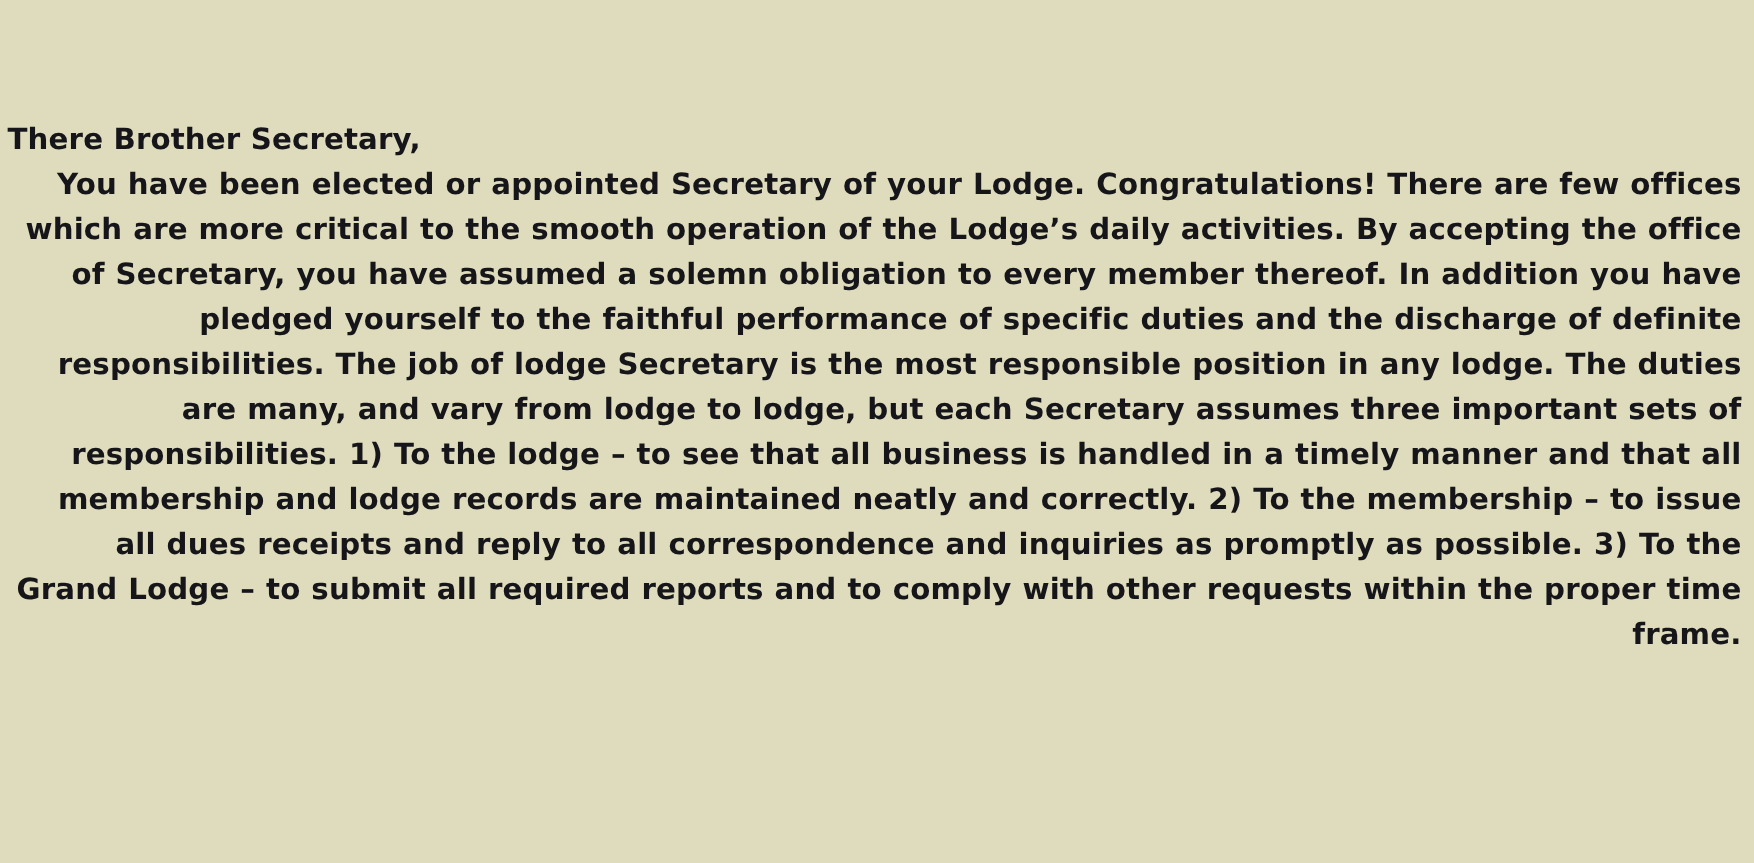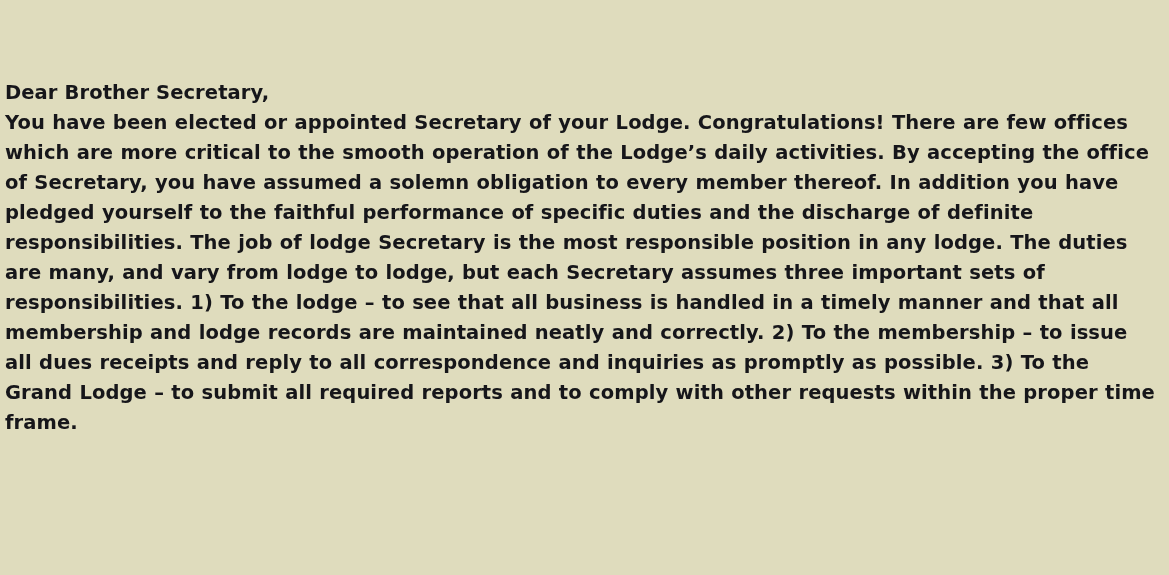--- a/index.html
+++ b/index.html
@@ -34,25 +34,25 @@
     letter-spacing: 0.1px;
     margin: 0;
   }
   .body-text {
     font-size: 19.5px;
     font-weight: bold;
     color: #16161a;
     line-height: 30px;
     letter-spacing: 0.1px;
     margin: 0;
-    text-align: left;
+    text-align: right;
     word-spacing: 0.4px;
   }
 </style>
 </head>
 <body>
 
 <div class="page">
   <div class="letter">
-    <p class="salutation">Dear Brother Secretary,</p>
+    <p class="salutation">There Brother Secretary,</p>
     <p class="body-text">You have been elected or appointed Secretary of your Lodge. Congratulations! There are few offices which are more critical to the smooth operation of the Lodge’s daily activities. By accepting the office of Secretary, you have assumed a solemn obligation to every member thereof. In addition you have pledged yourself to the faithful performance of specific duties and the discharge of definite responsibilities. The job of lodge Secretary is the most responsible position in any lodge. The duties are many, and vary from lodge to lodge, but each Secretary assumes three important sets of responsibilities. 1) To the lodge – to see that all business is handled in a timely manner and that all membership and lodge records are maintained neatly and correctly. 2) To the membership – to issue all dues receipts and reply to all correspondence and inquiries as promptly as possible. 3) To the Grand Lodge – to submit all required reports and to comply with other requests within the proper time frame.</p>
   </div>
 </div>
 
 </body></html>

